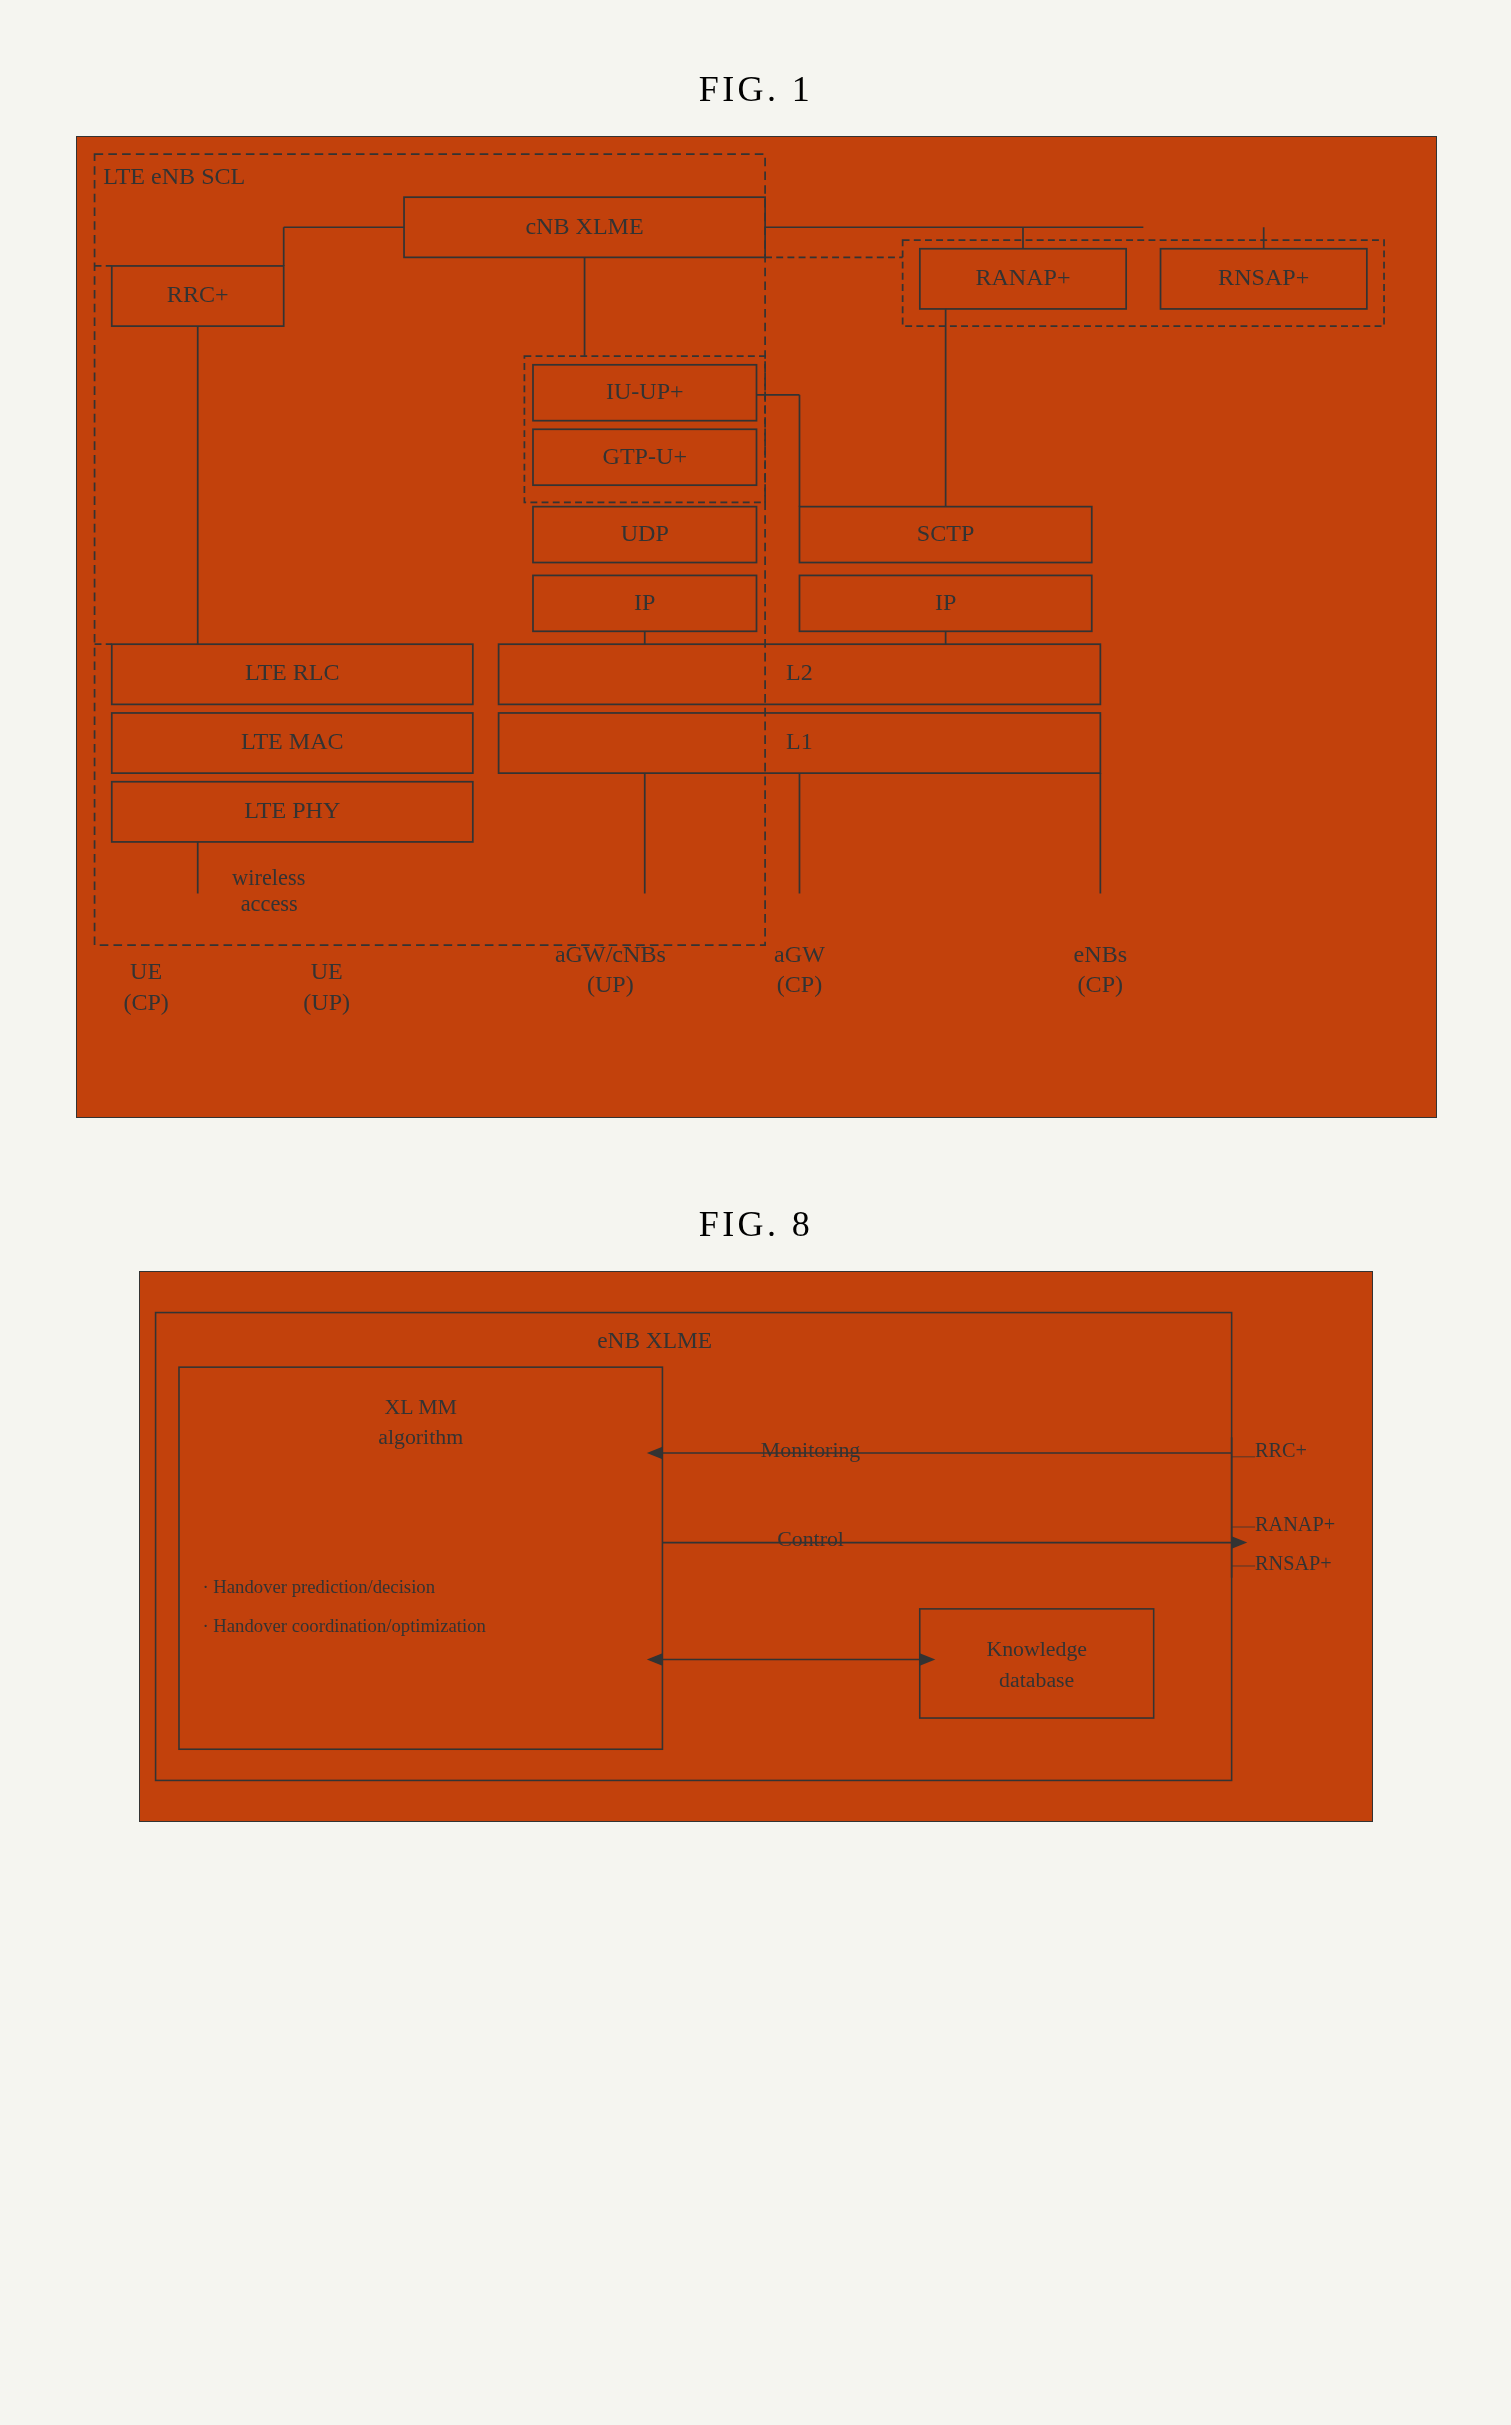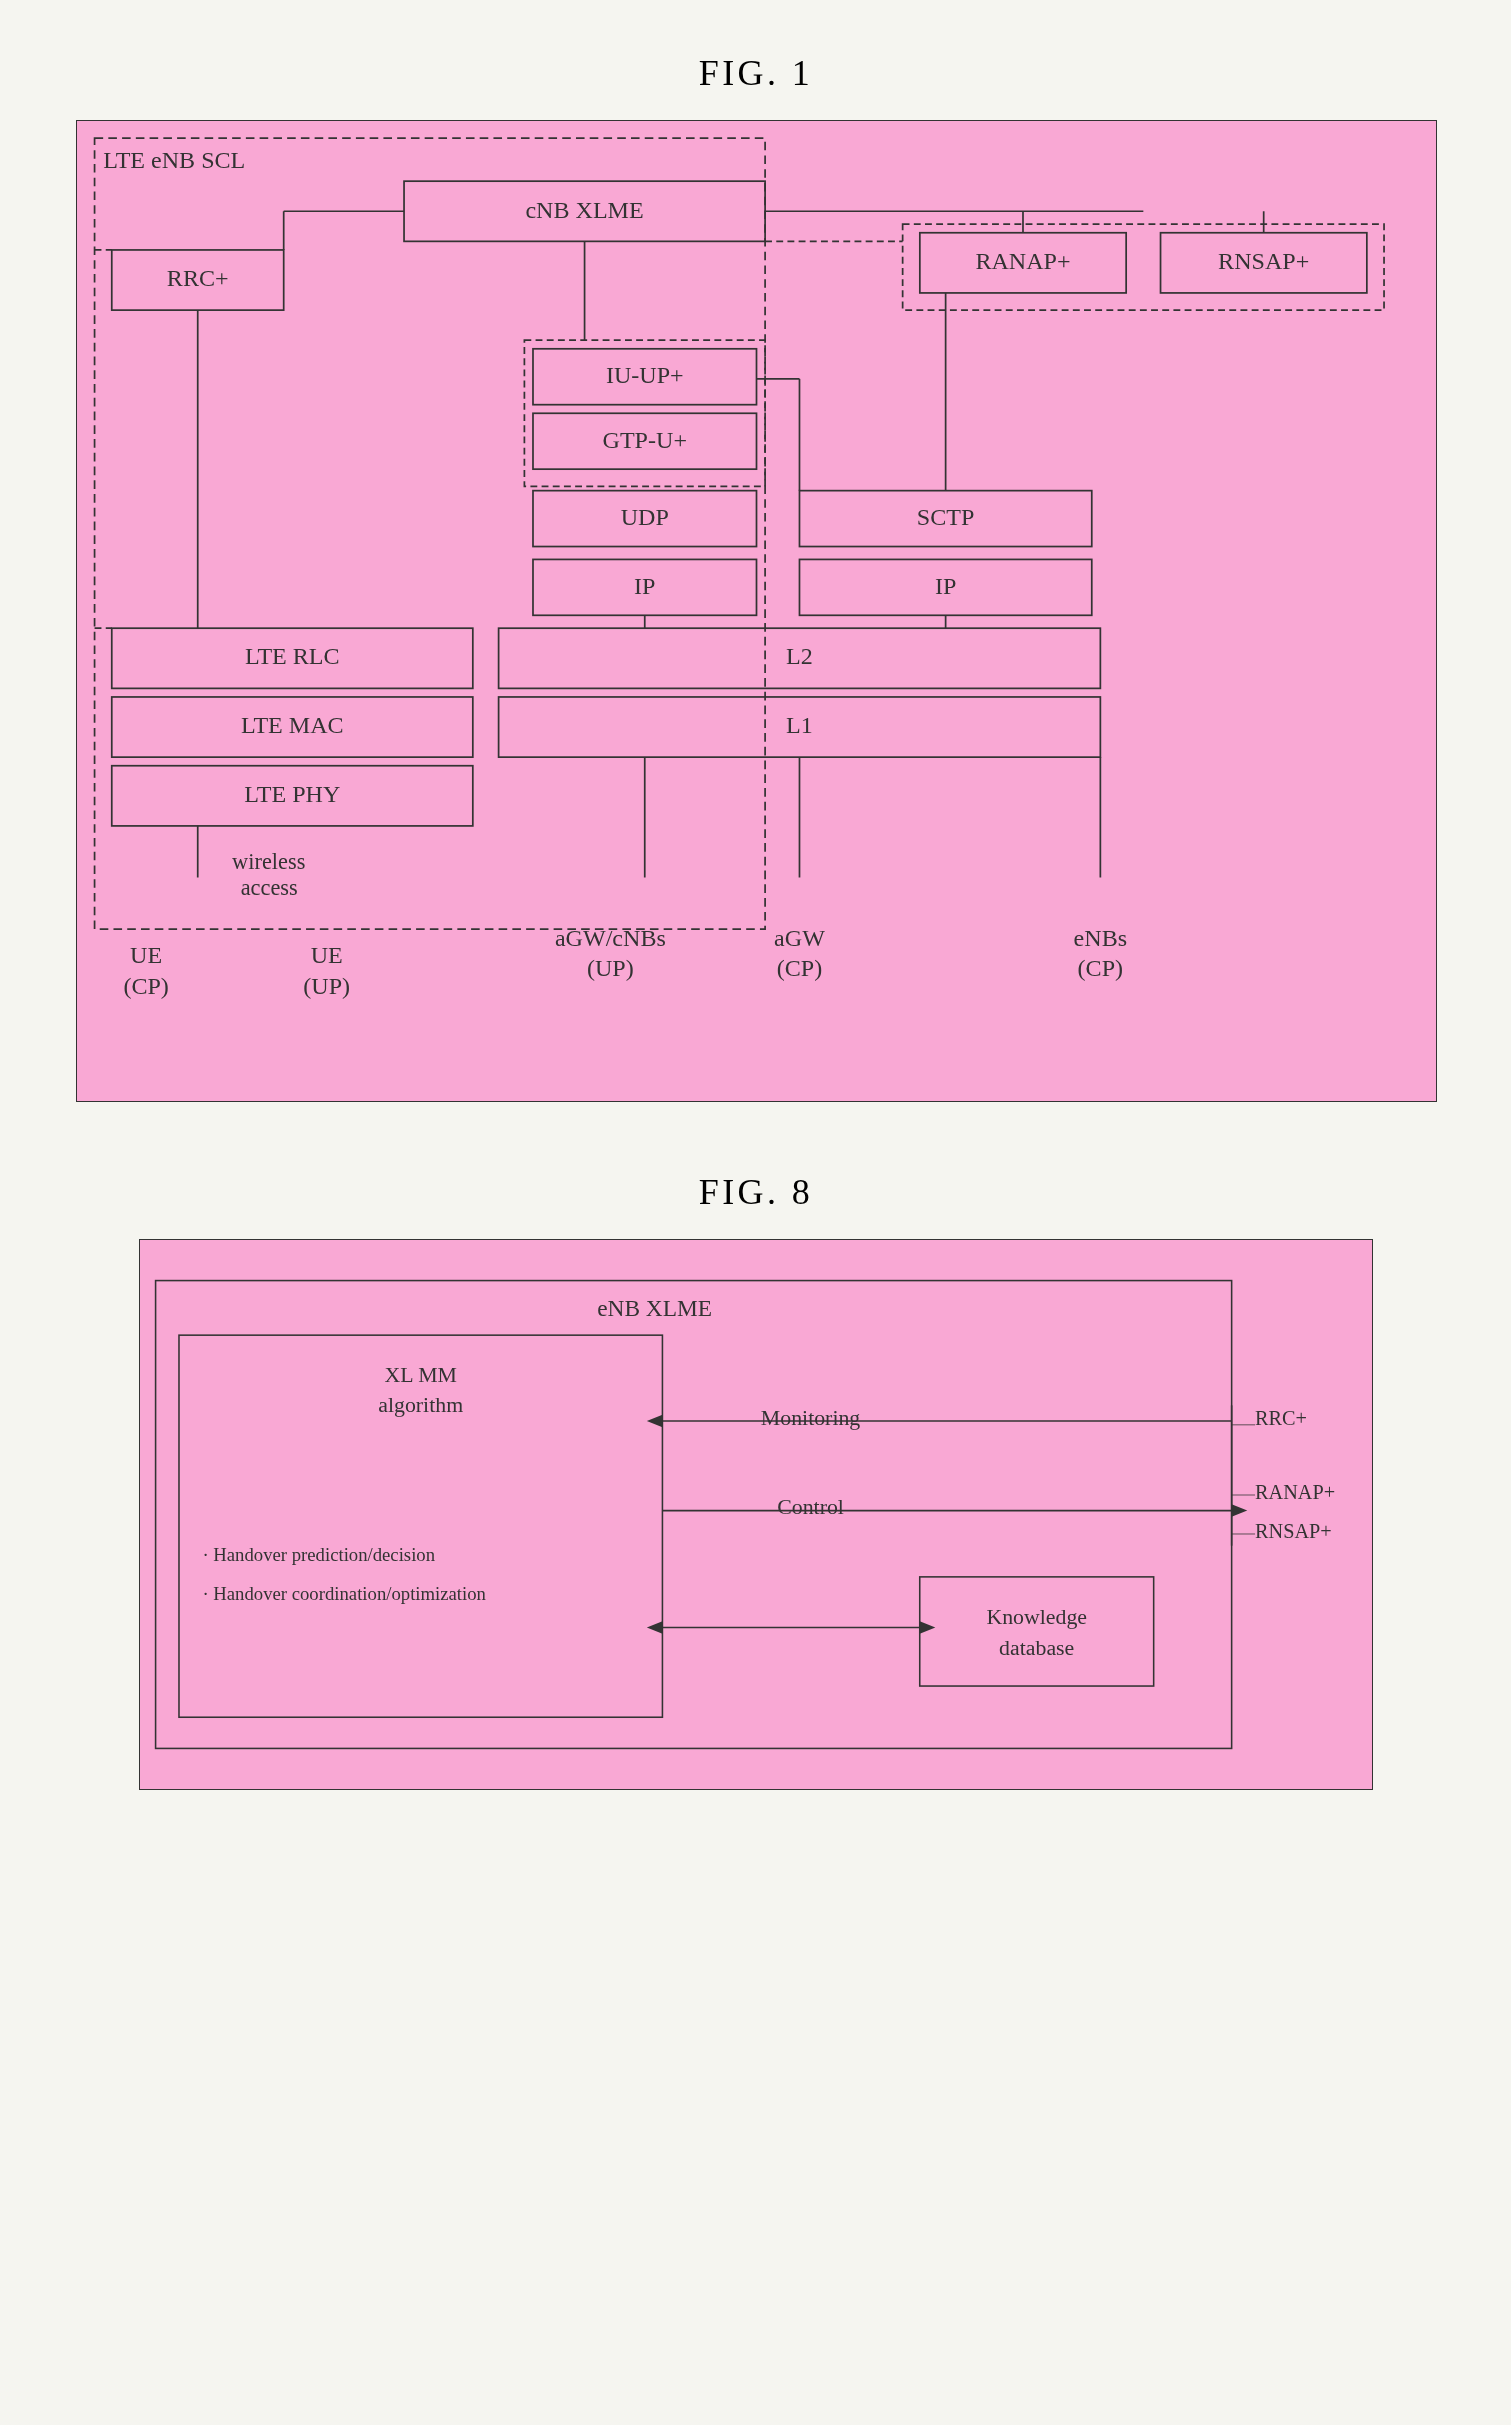--- a/index.html
+++ b/index.html
@@ -12,25 +12,26 @@
       flex-direction: column;
       align-items: center;
       padding: 52px 69px;
     }
 
     .figure-title {
       font-size: 36px;
       letter-spacing: 3.4px;
       margin-bottom: 26px;
       font-weight: normal;
+      margin-top: 16px;
     }
 
     .diagram-container {
       border: 1.7px solid #333;
-      background: #f9a8d4;
+      background: #c2410c;
       position: relative;
       margin-bottom: 69px;
     }
 
     
     #fig1 {
       width: 1361px;
       height: 982px;
     }
 

